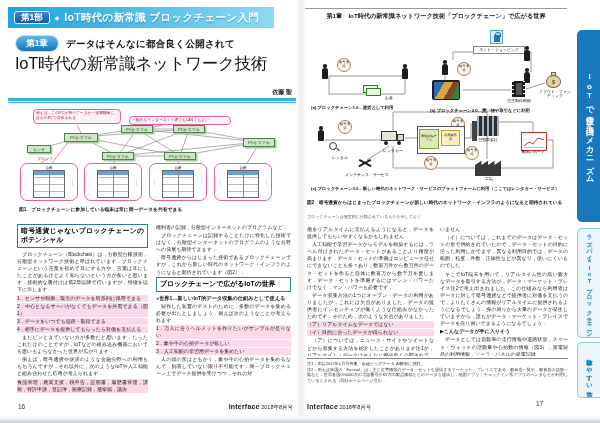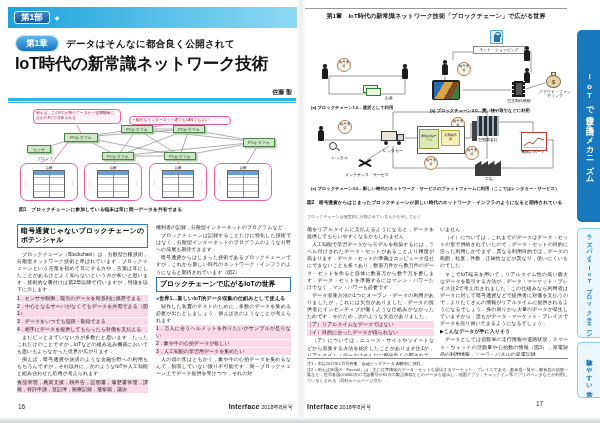--- a/index.html
+++ b/index.html
@@ -3,31 +3,31 @@
 <meta charset="utf-8">
 <style>
   html,body{margin:0;padding:0;background:#c3c8cd;}
   .spread{position:relative;width:600px;height:423px;background:#ffffff;
     font-family:"Liberation Sans","DejaVu Sans",sans-serif;overflow:hidden;color:#111;}
   .spread::after{content:"";position:absolute;left:0;bottom:0;width:100%;height:6px;
     background:linear-gradient(#ffffff,#c9ced2);}
   .spine{position:absolute;top:0;left:296px;width:10px;height:423px;
     background:linear-gradient(90deg,rgba(0,0,0,0),rgba(0,0,0,.07),rgba(0,0,0,0));}
   
-  .topbar{position:absolute;left:8px;top:7px;width:289px;height:21px;
+  .topbar{position:absolute;left:8px;top:7px;width:266px;height:21px;
     background:linear-gradient(90deg,#1ba3dc,#8ed9f4);display:flex;align-items:center;gap:5px;padding:0 6px;box-sizing:border-box;}
   .part-badge{background:linear-gradient(#3f86c9,#15599f);color:#fff;border:1px solid #e8f5fd;
     border-radius:3px;font-size:8.5px;font-weight:bold;padding:1.5px 6px;line-height:1;}
   .sep{color:#fff;font-size:6px;}
   .part-title{color:#fff;font-weight:bold;font-size:10.5px;text-shadow:0 1px 1px rgba(0,60,120,.4);letter-spacing:.3px;}
   .ch-pill{position:absolute;left:16px;top:36px;width:42px;height:15px;border-radius:9px;
     background:linear-gradient(#62b8ea,#1374bd);color:#fff;font-size:8.5px;font-weight:bold;
     text-align:center;line-height:15px;box-shadow:0 0 0 1px #bfe4f6;}
   .ch-lead{position:absolute;left:66px;top:38px;font-size:9.5px;font-weight:bold;letter-spacing:.3px;}
-  .main-title{position:absolute;left:15px;top:53px;font-size:16.5px;font-weight:700;line-height:1.24;letter-spacing:-.3px;}
+  .main-title{position:absolute;left:15px;top:53px;font-size:16.5px;font-weight:400;line-height:1.24;letter-spacing:-.3px;}
   .author{position:absolute;left:180px;top:88px;width:112px;text-align:right;font-size:6px;font-weight:bold;color:#222;}
   .title-rule{position:absolute;left:8px;top:98px;width:288px;height:5px;
     border-top:3px solid #35b2e4;border-bottom:1px solid #35b2e4;box-sizing:border-box;}
   
   .fig1{position:absolute;left:17px;top:106px;width:278px;height:114px;}
   .fig1 svg{position:absolute;left:0;top:0;}
   .callout{position:absolute;border:1px solid #e75f9d;border-radius:4px;background:#fef3f8;
     color:#9b1c3f;font-size:3.8px;line-height:1.25;padding:1px 2px;box-sizing:border-box;}
   .gnode{position:absolute;background:#cfe6c8;border:.7px solid #4d7f4d;box-shadow:1.5px 1.5px 0 #a9c7a2;
     font-size:3.9px;text-align:center;display:flex;align-items:center;justify-content:center;box-sizing:border-box;color:#113311;}
@@ -125,20 +125,21 @@
 </head>
 <body>
 
 <div class="spread">
   <div class="spine"></div>
 
   <div>
     <div class="topbar">
       <span class="part-badge">第1部</span>
       <span class="sep">◆</span>
+      <span class="part-title">IoT時代の新常識 ブロックチェーン入門</span>
     </div>
     <div class="ch-pill">第1章</div>
     <div class="ch-lead">データはそんなに都合良く公開されて</div>
     <div class="main-title">
       <div>IoT時代の新常識ネットワーク技術</div>
     </div>
     <div class="author">佐藤 聖</div>
     <div class="title-rule"></div>
 
     <div class="fig1">

